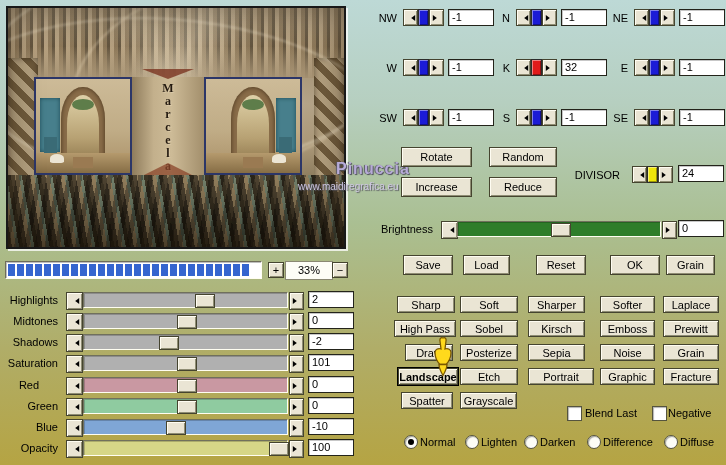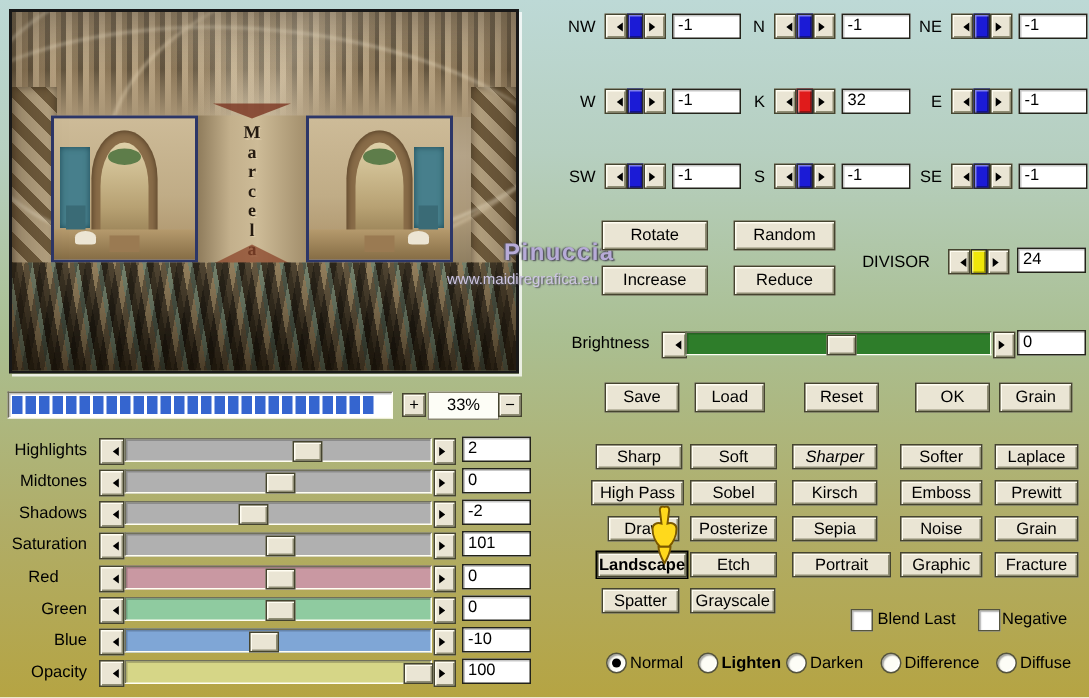--- a/index.html
+++ b/index.html
@@ -327,21 +327,21 @@
 
   <button class="btn" style="left:403px;top:255px;width:50px;height:20px;">Save</button>
   <button class="btn" style="left:463px;top:255px;width:47px;height:20px;">Load</button>
   <button class="btn" style="left:536px;top:255px;width:50px;height:20px;">Reset</button>
   <button class="btn" style="left:610px;top:255px;width:50px;height:20px;">OK</button>
   <button class="btn" style="left:666px;top:255px;width:49px;height:20px;">Grain</button>
 
   <div id="preset-grid">
       <button class="btn" style="left: 397px; top: 296px; width: 58px; height: 17px;">Sharp</button>
       <button class="btn" style="left: 460px; top: 296px; width: 58px; height: 17px;">Soft</button>
-      <button class="btn" style="left: 528px; top: 296px; width: 57px; height: 17px; font-style: italic;">Sharper</button>
+      <button class="btn" style="left: 528px; top: 296px; width: 57px; height: 17px;">Sharper</button>
       <button class="btn" style="left: 600px; top: 296px; width: 55px; height: 17px;">Softer</button>
       <button class="btn" style="left: 663px; top: 296px; width: 56px; height: 17px;">Laplace</button>
       <button class="btn" style="left: 394px; top: 320px; width: 62px; height: 17px;">High Pass</button>
       <button class="btn" style="left: 460px; top: 320px; width: 58px; height: 17px;">Sobel</button>
       <button class="btn" style="left: 528px; top: 320px; width: 57px; height: 17px;">Kirsch</button>
       <button class="btn" style="left: 600px; top: 320px; width: 55px; height: 17px;">Emboss</button>
       <button class="btn" style="left: 663px; top: 320px; width: 56px; height: 17px;">Prewitt</button>
       <button class="btn" style="left: 405px; top: 344px; width: 48px; height: 17px;">Draw</button>
       <button class="btn" style="left: 460px; top: 344px; width: 58px; height: 17px;">Posterize</button>
       <button class="btn" style="left: 528px; top: 344px; width: 57px; height: 17px;">Sepia</button>
@@ -363,21 +363,21 @@
 
   <span class="check" style="left:567px;top:406px;"></span>
   <div class="lbl" style="left:585px;top:407px;">Blend Last</div>
   <span class="check" style="left:652px;top:406px;"></span>
   <div class="lbl" style="left:668px;top:407px;">Negative</div>
 
   <div id="blend-radios">
       <span class="radio sel" style="left: 404px; top: 435px;"></span>
       <div class="lbl" style="left: 420px; top: 436px;">Normal</div>
       <span class="radio" style="left: 465px; top: 435px;"></span>
-      <div class="lbl" style="left: 481px; top: 436px; font-weight: bold;">Lighten</div>
+      <div class="lbl" style="left: 481px; top: 436px;">Lighten</div>
       <span class="radio" style="left: 524px; top: 435px;"></span>
       <div class="lbl" style="left: 540px; top: 436px;">Darken</div>
       <span class="radio" style="left: 587px; top: 435px;"></span>
       <div class="lbl" style="left: 603px; top: 436px;">Difference</div>
       <span class="radio" style="left: 664px; top: 435px;"></span>
       <div class="lbl" style="left: 680px; top: 436px;">Diffuse</div>
     </div>
 
 </div>
 

